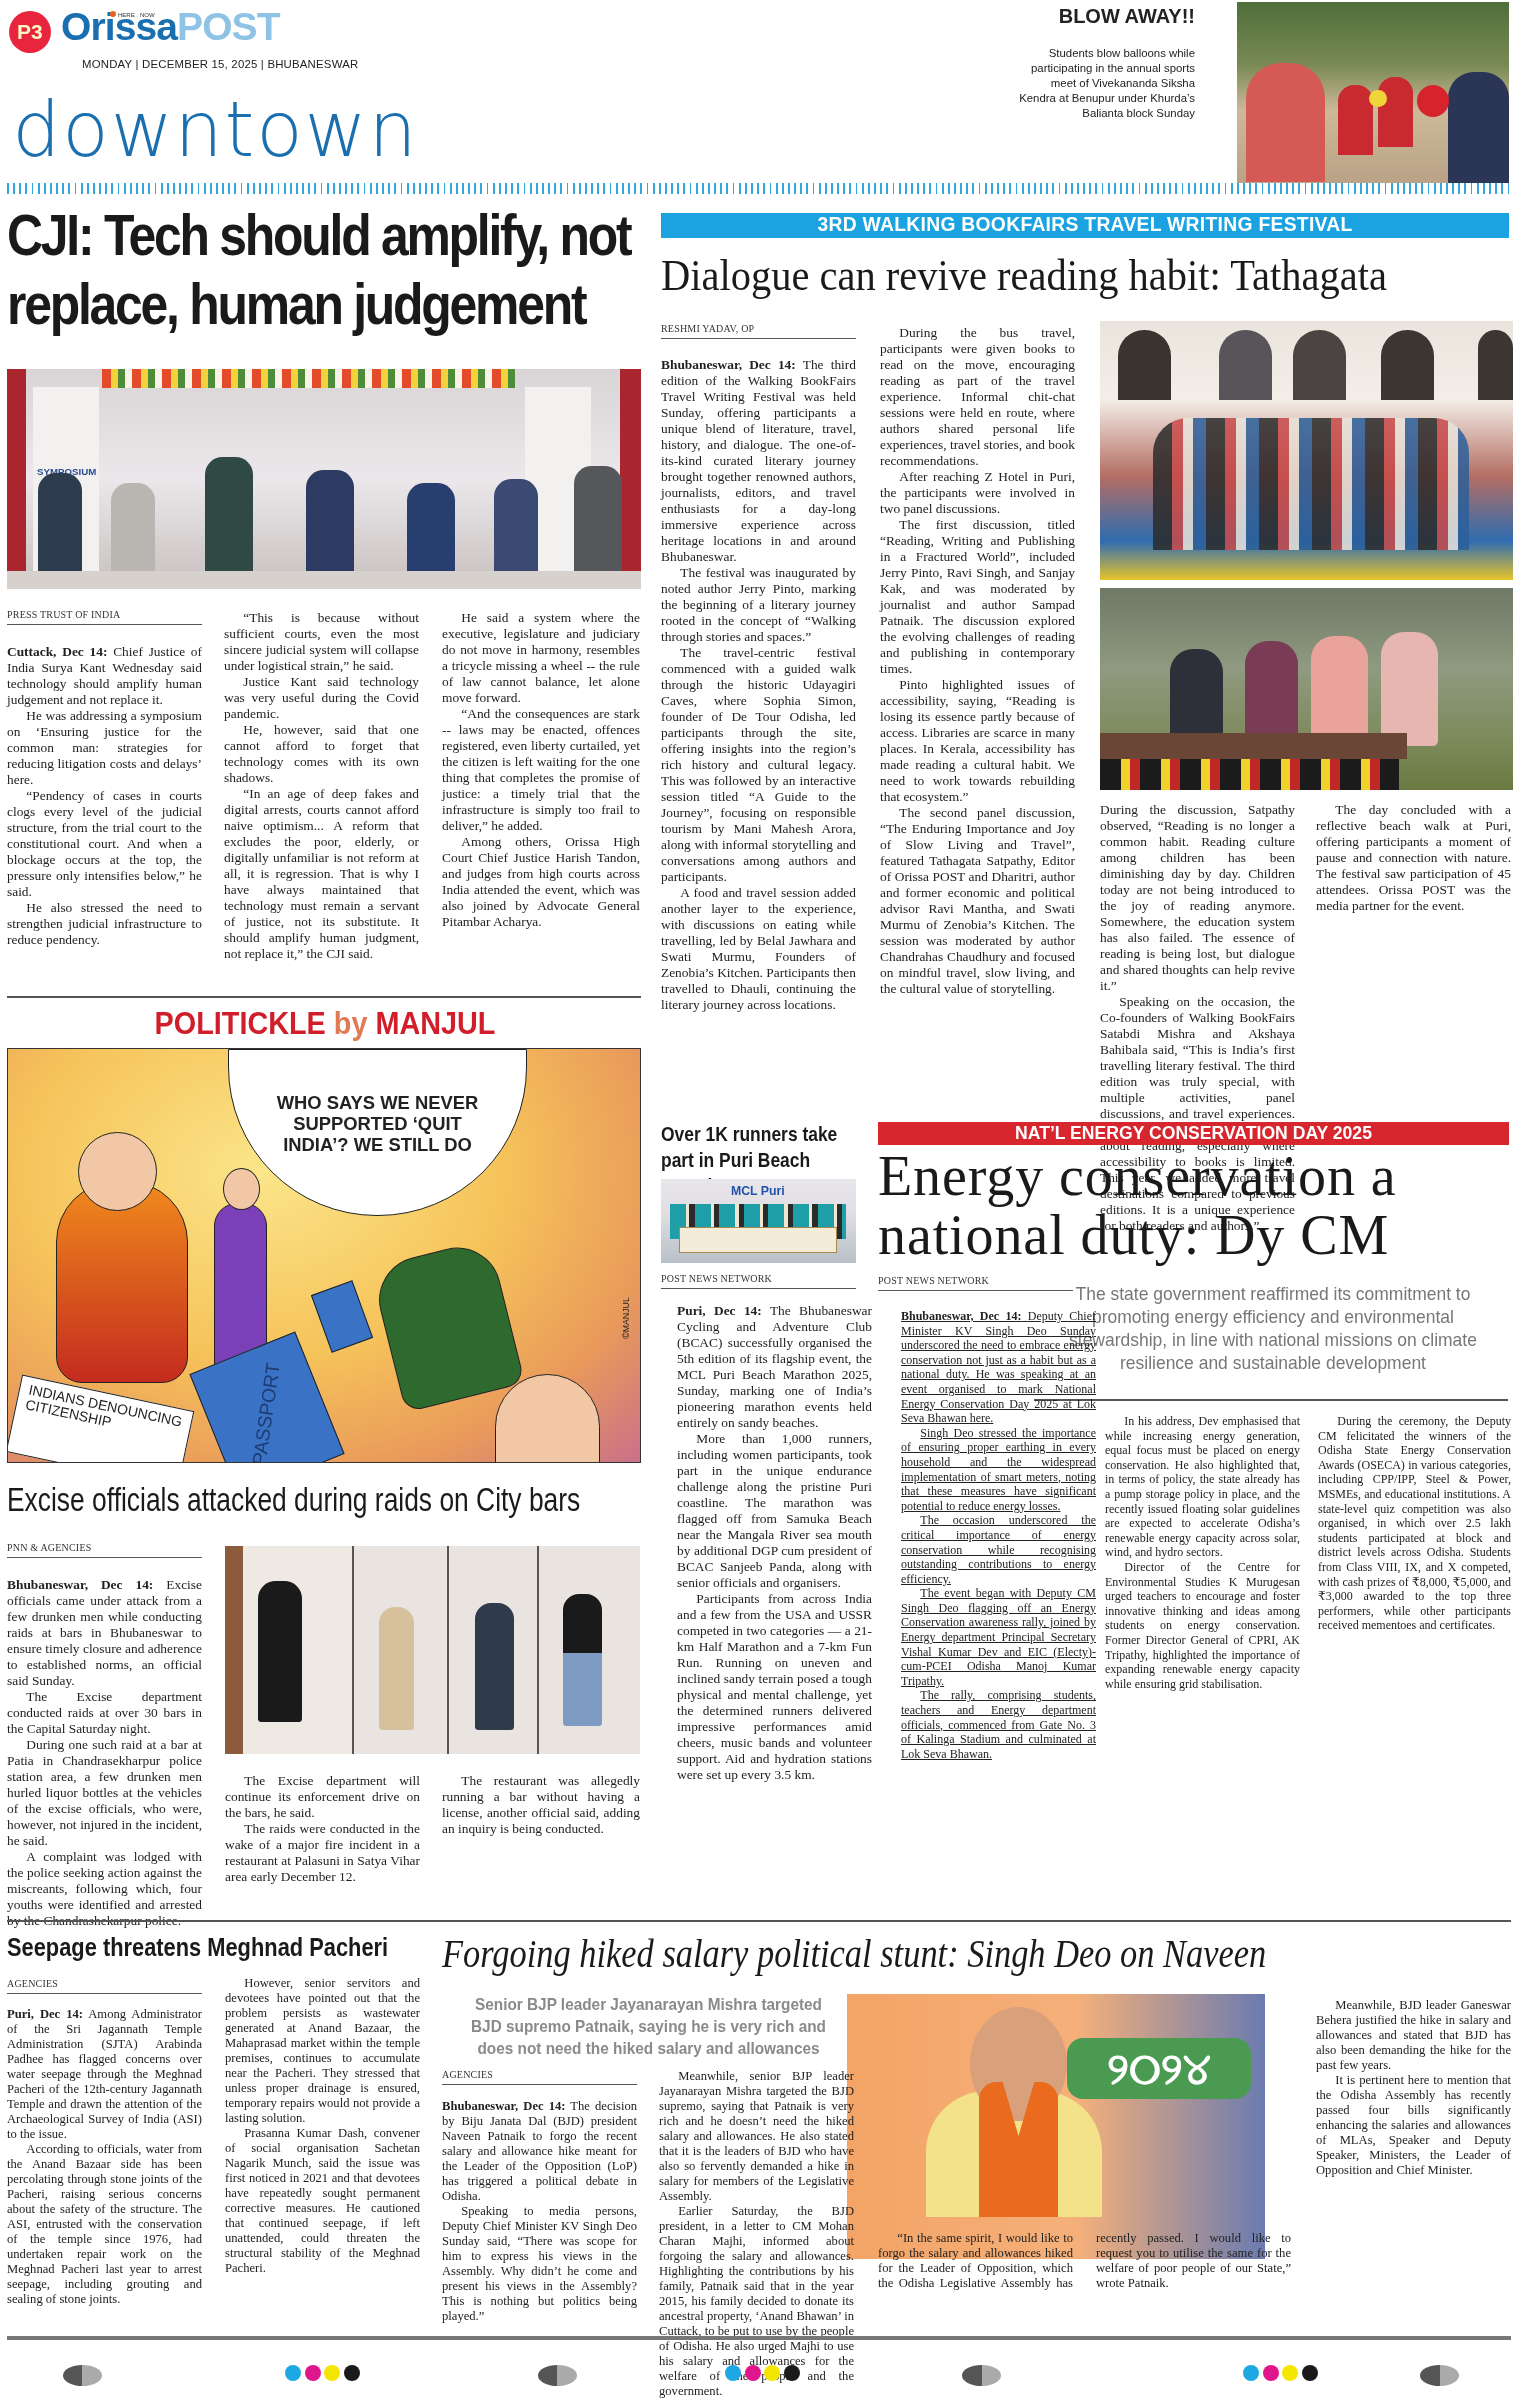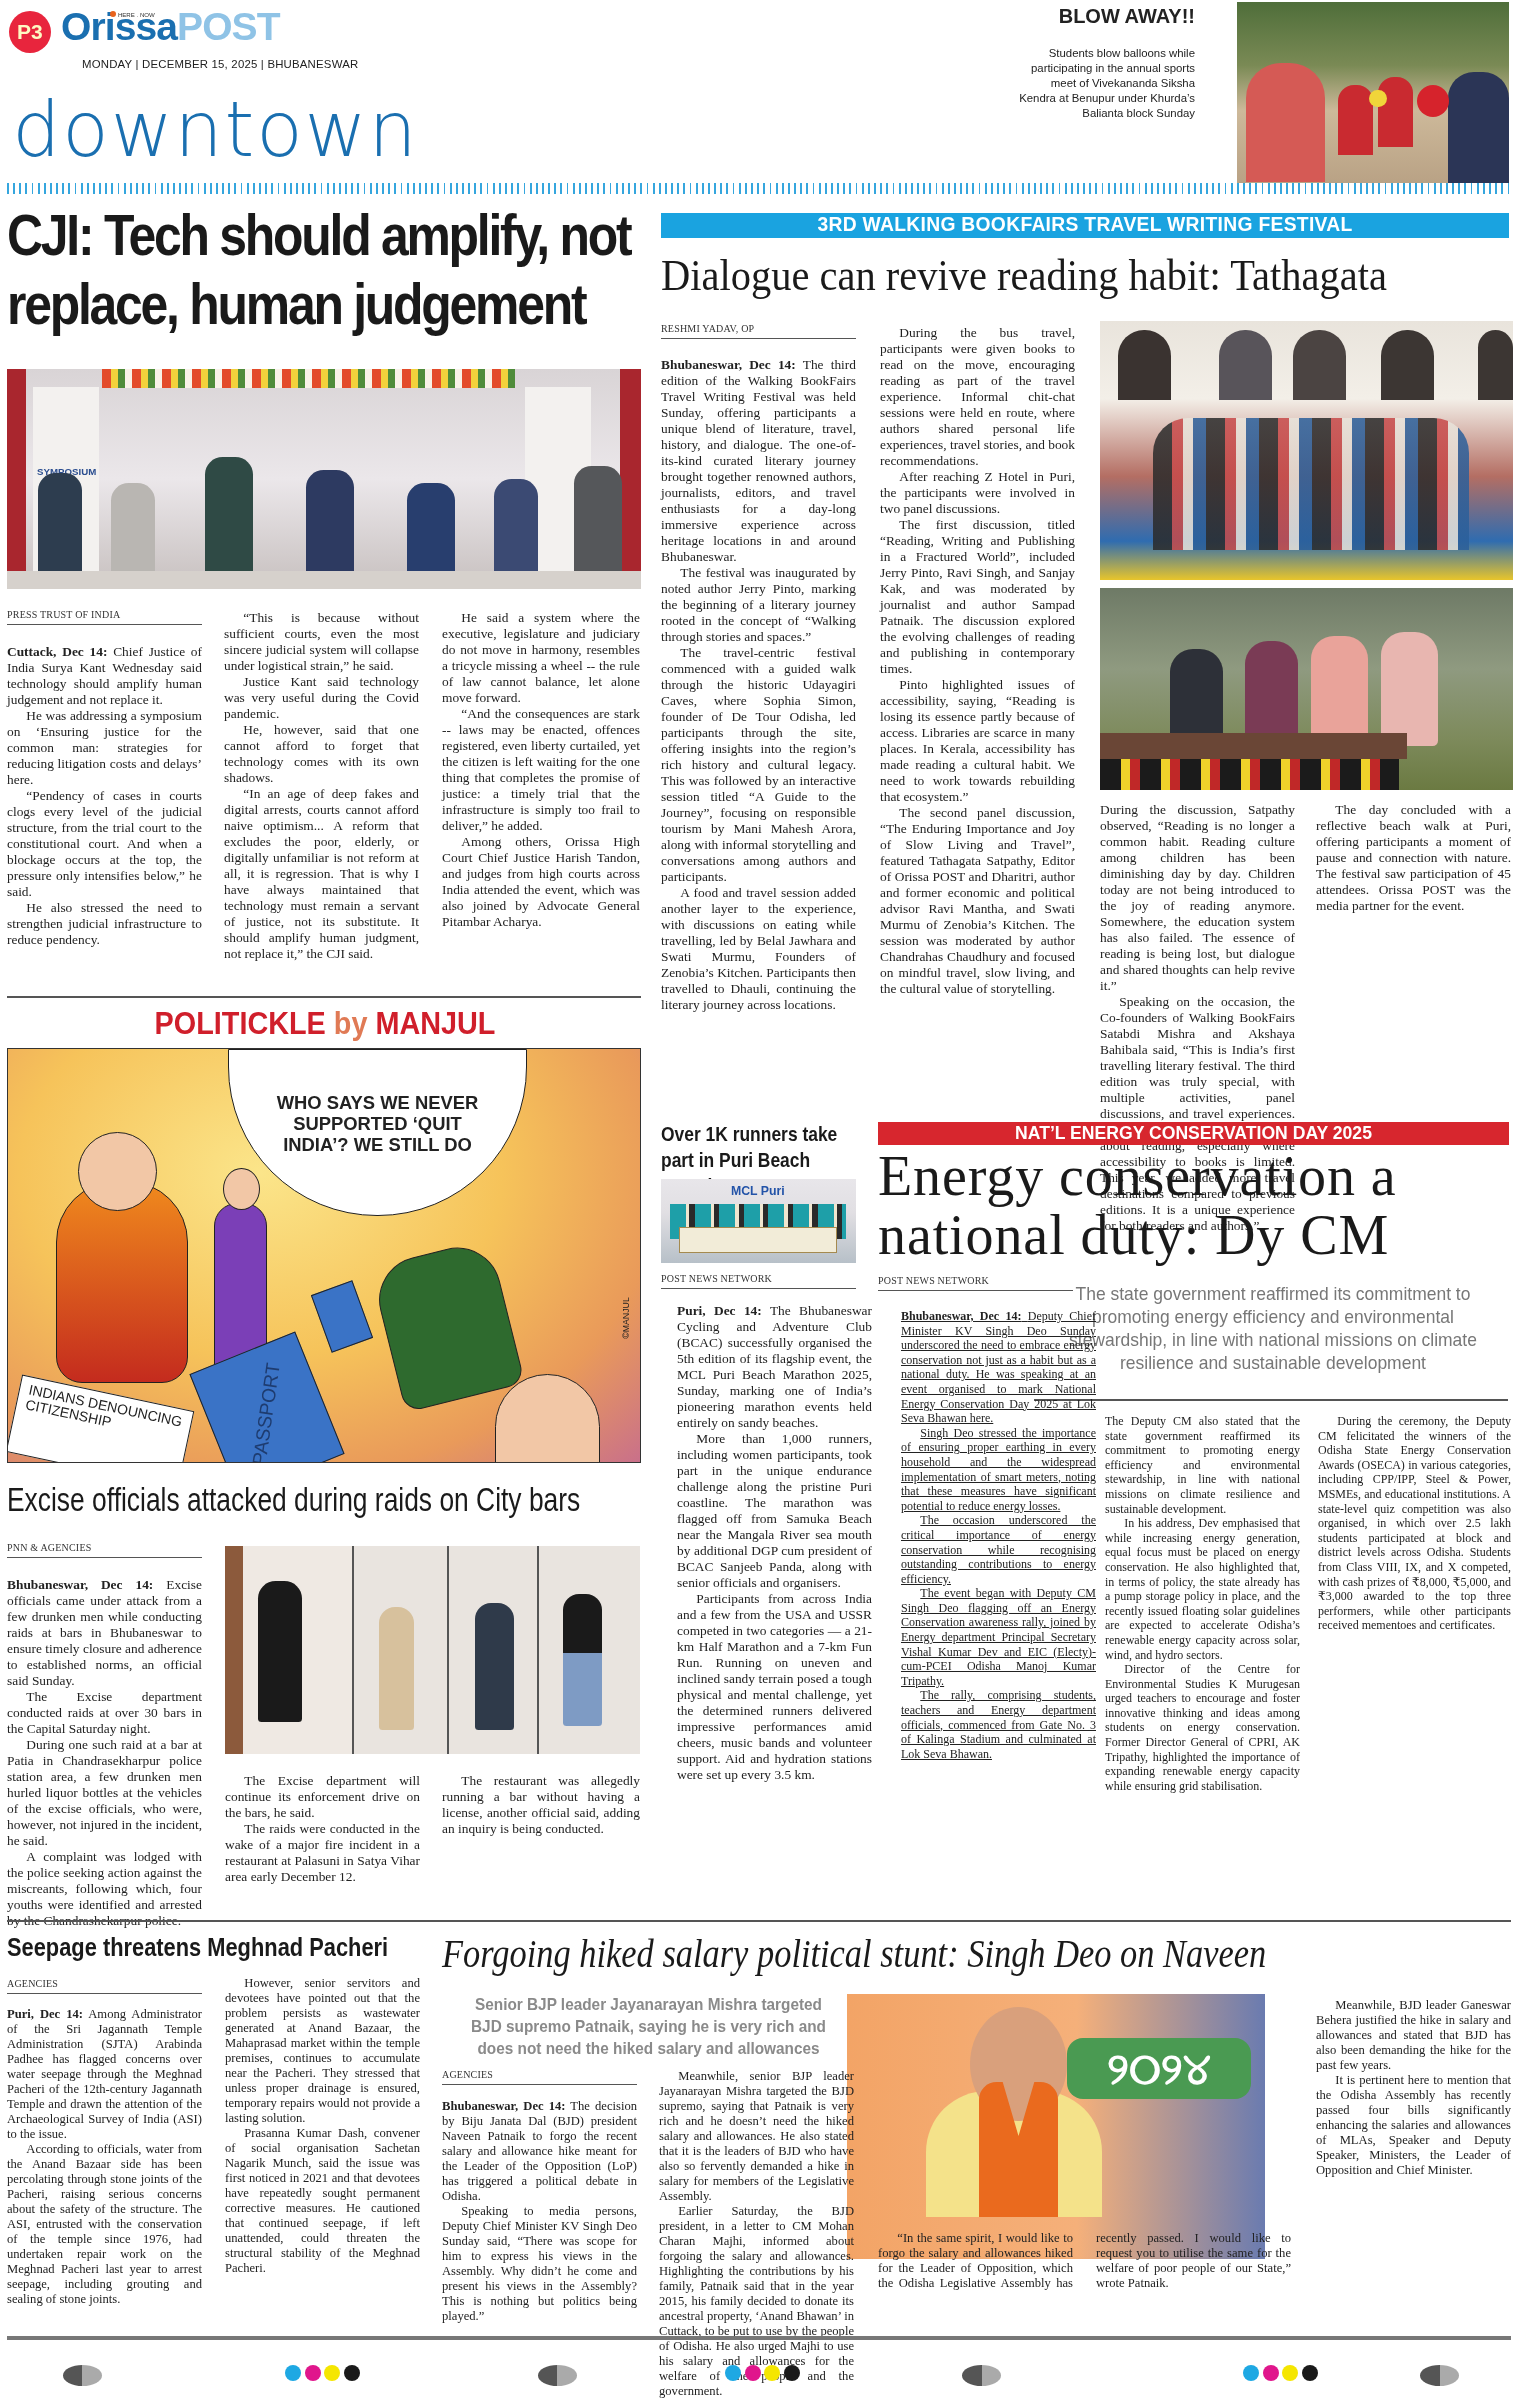--- a/index.html
+++ b/index.html
@@ -206,21 +206,20 @@
 <div class="abs" data-name="energy-standfirst" style="left:1036px;top:1282px;width:474px;text-align:center;font-family:'Liberation Sans',sans-serif;font-size:18.4px;line-height:23px;color:#777;transform:scaleX(.95);">The state government reaffirmed its commitment to promoting energy efficiency and environmental stewardship, in line with national missions on climate resilience and sustainable development</div>
 <div class="rule" data-name="divider" style="left:1034px;top:1399px;width:474px;height:1.8px;"></div>
 <div class="abs body-text" data-name="energy-col-1" style="left:901px;top:1309px;width:142px;text-decoration:underline;">
   <p class="first"><span class="dateline" data-name="energy-dateline">Bhubaneswar, Dec 14:</span> <span>Deputy Chief Minister KV Singh Deo Sunday underscored the need to embrace energy conservation not just as a habit but as a national duty. He was speaking at an event organised to mark National Energy Conservation Day 2025 at Lok Seva Bhawan here.</span></p>
   <p>Singh Deo stressed the importance of ensuring proper earthing in every household and the widespread implementation of smart meters, noting that these measures have significant potential to reduce energy losses.</p>
   <p>The occasion underscored the critical importance of energy conservation while recognising outstanding contributions to energy efficiency.</p>
   <p>The event began with Deputy CM Singh Deo flagging off an Energy Conservation awareness rally, joined by Energy department Principal Secretary Vishal Kumar Dev and EIC (Electy)-cum-PCEI Odisha Manoj Kumar Tripathy.</p>
   <p>The rally, comprising students, teachers and Energy department officials, commenced from Gate No. 3 of Kalinga Stadium and culminated at Lok Seva Bhawan.</p>
 </div>
 <div class="abs body-text" data-name="energy-col-2" style="left:1035px;top:1414px;width:142px;">
-  <p class="first">The Deputy CM also stated that the state government reaffirmed its commitment to promoting energy efficiency and environmental stewardship, in line with national missions on climate resilience and sustainable development.</p>
   <p>In his address, Dev emphasised that while increasing energy generation, equal focus must be placed on energy conservation. He also highlighted that, in terms of policy, the state already has a pump storage policy in place, and the recently issued floating solar guidelines are expected to accelerate Odisha’s renewable energy capacity across solar, wind, and hydro sectors.</p>
   <p>Director of the Centre for Environmental Studies K Murugesan urged teachers to encourage and foster innovative thinking and ideas among students on energy conservation. Former Director General of CPRI, AK Tripathy, highlighted the importance of expanding renewable energy capacity while ensuring grid stabilisation.</p>
 </div>
 <div class="abs body-text" data-name="energy-col-3" style="left:1191px;top:1414px;width:142px;">
   <p>During the ceremony, the Deputy CM felicitated the winners of the Odisha State Energy Conservation Awards (OSECA) in various categories, including CPP/IPP, Steel &amp; Power, MSMEs, and educational institutions. A state-level quiz competition was also organised, in which over 2.5 lakh students participated at block and district levels across Odisha. Students from Class VIII, IX, and X competed, with cash prizes of ₹8,000, ₹5,000, and ₹3,000 awarded to the top three performers, while other participants received mementoes and certificates.</p>
 </div>
 
 <style>
 [data-name="energy-col-1"],[data-name="energy-col-2"],[data-name="energy-col-3"],[data-name="energy-col-4"]{font-size:12px;line-height:14.6px}
 [data-name="energy-col-1"]{width:195px !important}

